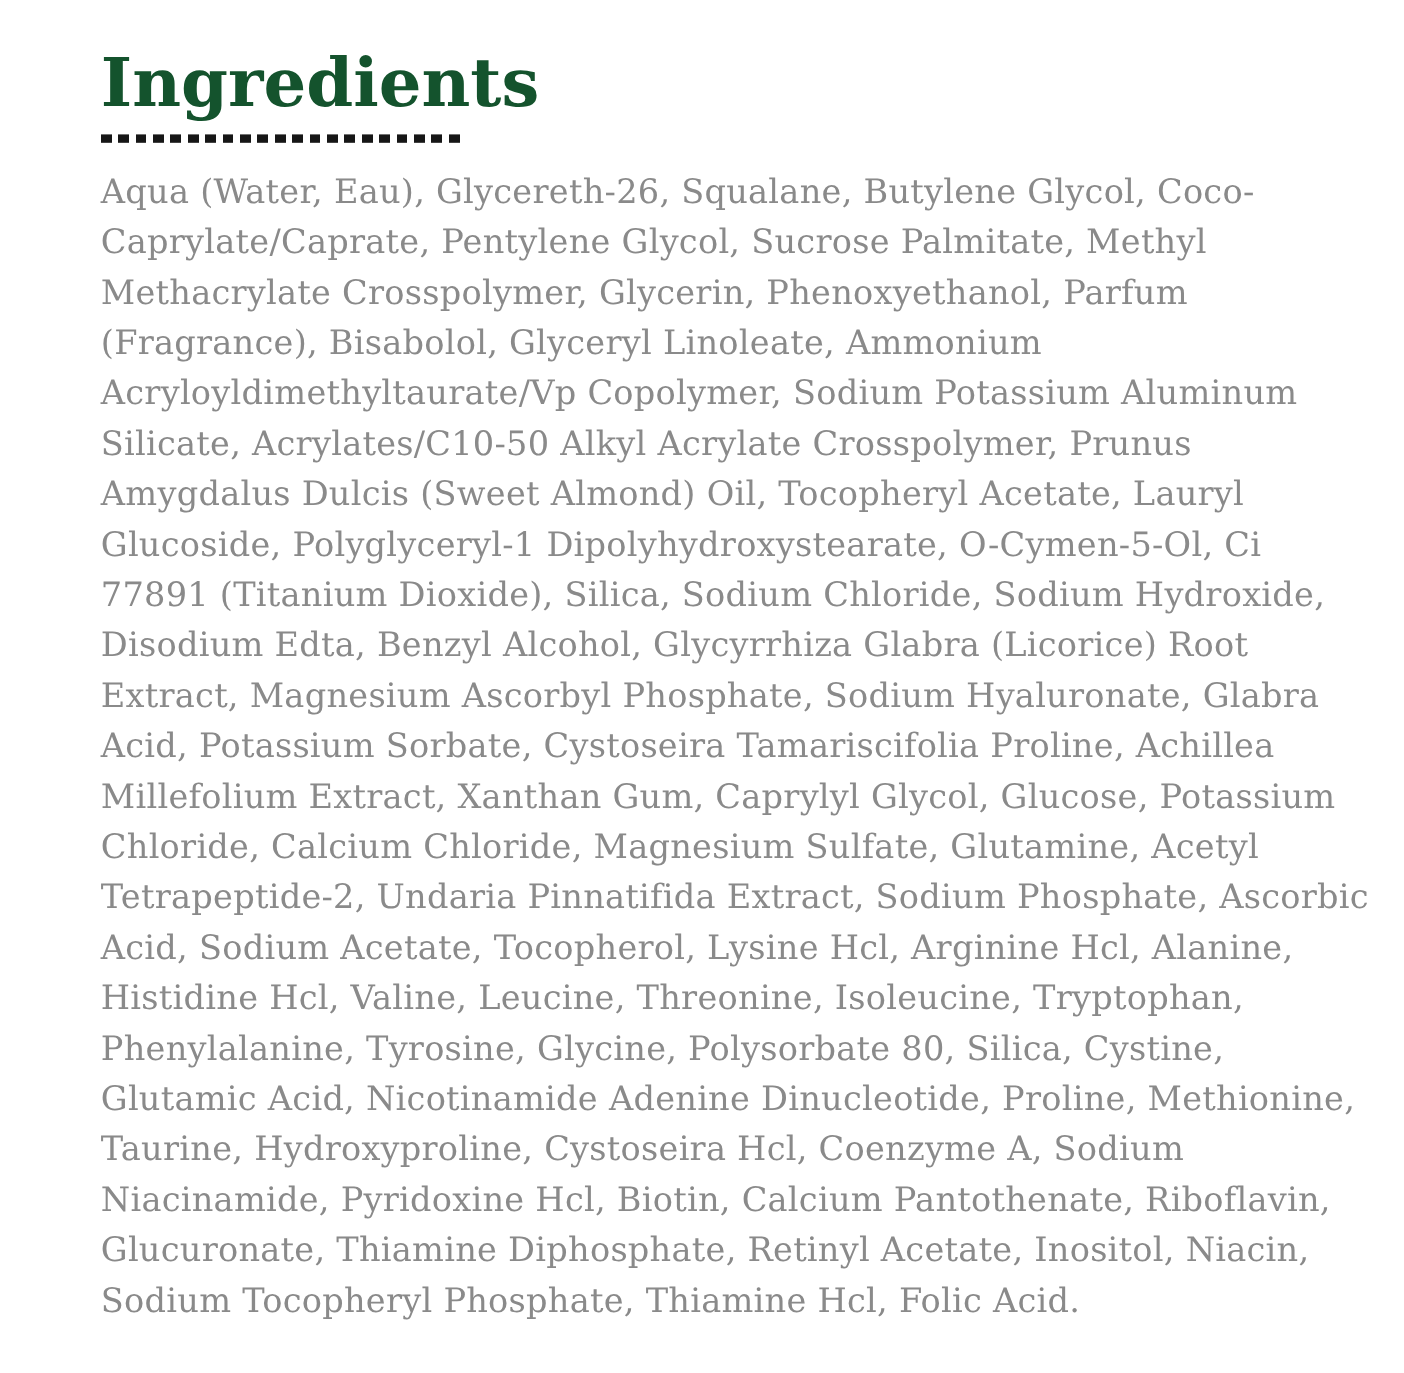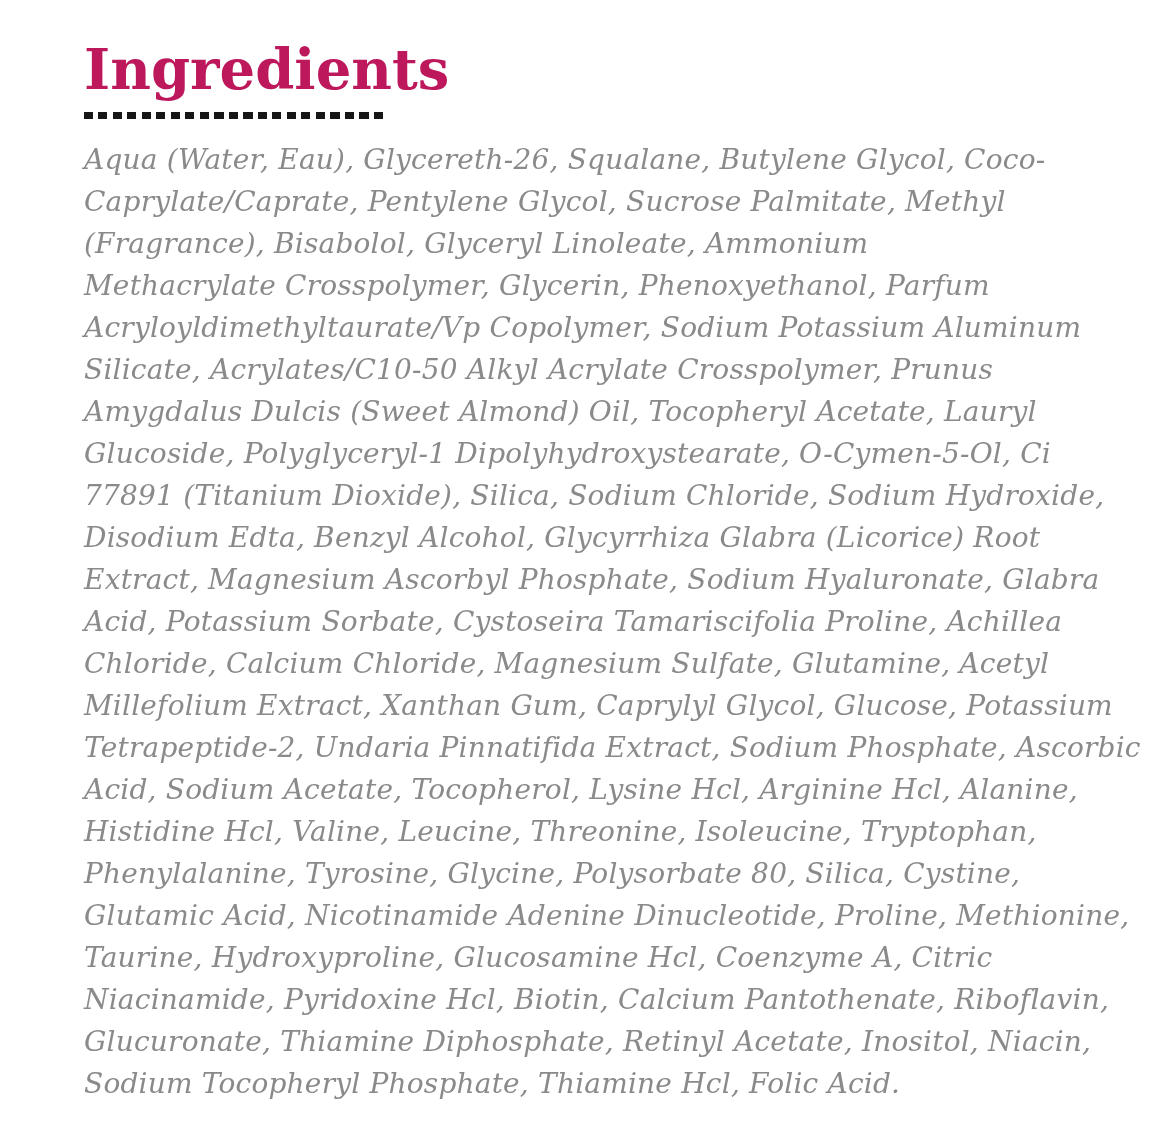--- a/index.html
+++ b/index.html
@@ -16,68 +16,67 @@
   .content {
     padding: 38px 0 0 84px;
     width: 1002px;
   }
   .page-title {
     margin: 0;
     font-size: 56px;
     line-height: 62px;
     font-weight: 600;
     letter-spacing: 0px;
-    color: #be185d;
+    color: #14532d;
   }
   .dashed-divider {
     margin-top: 12px;
     width: 303px;
     height: 7px;
     background: repeating-linear-gradient(
       90deg,
       #161616 0px, #161616 9px,
       transparent 9px, transparent 14.5px
     );
   }
   .ingredients-text {
     margin-top: 20px;
     font-size: 28px;
     line-height: 42px;
     color: #8a8a8a;
     letter-spacing: 0.2px;
   }
   .ingredients-text .line {
     white-space: nowrap;
-    font-style: italic;
   }
 </style>
 </head>
 <body>
 
 <div class="content">
   <h1 class="page-title">Ingredients</h1>
   <div class="dashed-divider"></div>
   <div class="ingredients-text">
     <div class="line">Aqua (Water, Eau), Glycereth-26, Squalane, Butylene Glycol, Coco-</div>
     <div class="line">Caprylate/Caprate, Pentylene Glycol, Sucrose Palmitate, Methyl</div>
+    <div class="line">Methacrylate Crosspolymer, Glycerin, Phenoxyethanol, Parfum</div>
     <div class="line">(Fragrance), Bisabolol, Glyceryl Linoleate, Ammonium</div>
-    <div class="line">Methacrylate Crosspolymer, Glycerin, Phenoxyethanol, Parfum</div>
     <div class="line">Acryloyldimethyltaurate/Vp Copolymer, Sodium Potassium Aluminum</div>
     <div class="line">Silicate, Acrylates/C10-50 Alkyl Acrylate Crosspolymer, Prunus</div>
     <div class="line">Amygdalus Dulcis (Sweet Almond) Oil, Tocopheryl Acetate, Lauryl</div>
     <div class="line">Glucoside, Polyglyceryl-1 Dipolyhydroxystearate, O-Cymen-5-Ol, Ci</div>
     <div class="line">77891 (Titanium Dioxide), Silica, Sodium Chloride, Sodium Hydroxide,</div>
     <div class="line">Disodium Edta, Benzyl Alcohol, Glycyrrhiza Glabra (Licorice) Root</div>
     <div class="line">Extract, Magnesium Ascorbyl Phosphate, Sodium Hyaluronate, Glabra</div>
     <div class="line">Acid, Potassium Sorbate, Cystoseira Tamariscifolia Proline, Achillea</div>
+    <div class="line">Millefolium Extract, Xanthan Gum, Caprylyl Glycol, Glucose, Potassium</div>
     <div class="line">Chloride, Calcium Chloride, Magnesium Sulfate, Glutamine, Acetyl</div>
-    <div class="line">Millefolium Extract, Xanthan Gum, Caprylyl Glycol, Glucose, Potassium</div>
     <div class="line">Tetrapeptide-2, Undaria Pinnatifida Extract, Sodium Phosphate, Ascorbic</div>
     <div class="line">Acid, Sodium Acetate, Tocopherol, Lysine Hcl, Arginine Hcl, Alanine,</div>
     <div class="line">Histidine Hcl, Valine, Leucine, Threonine, Isoleucine, Tryptophan,</div>
     <div class="line">Phenylalanine, Tyrosine, Glycine, Polysorbate 80, Silica, Cystine,</div>
     <div class="line">Glutamic Acid, Nicotinamide Adenine Dinucleotide, Proline, Methionine,</div>
-    <div class="line">Taurine, Hydroxyproline, Glucosamine Hcl, Coenzyme A, Citric</div>
+    <div class="line">Taurine, Hydroxyproline, Cystoseira Hcl, Coenzyme A, Sodium</div>
     <div class="line">Niacinamide, Pyridoxine Hcl, Biotin, Calcium Pantothenate, Riboflavin,</div>
     <div class="line">Glucuronate, Thiamine Diphosphate, Retinyl Acetate, Inositol, Niacin,</div>
     <div class="line">Sodium Tocopheryl Phosphate, Thiamine Hcl, Folic Acid.</div>
   </div>
 </div>
 
 </body></html>

